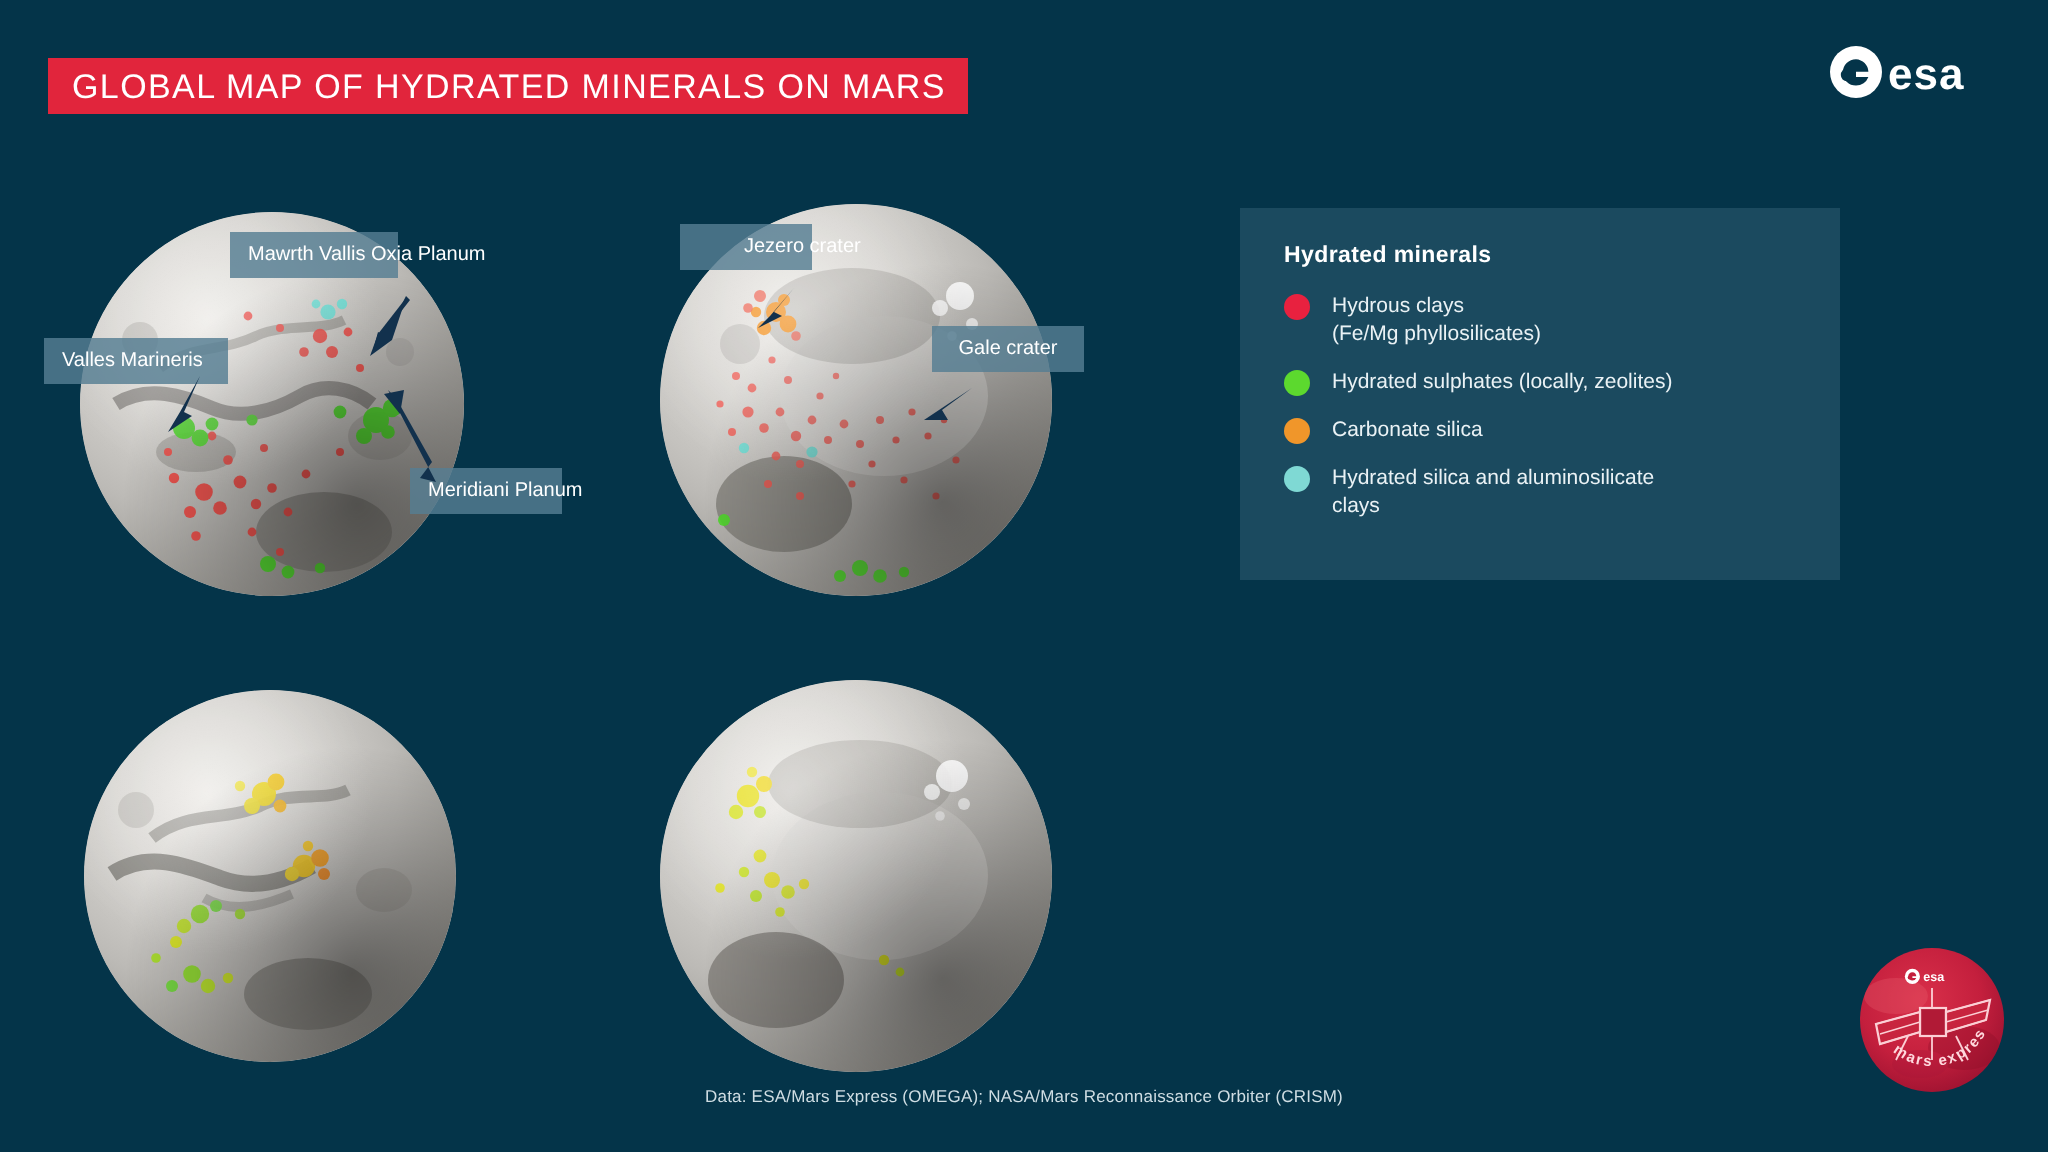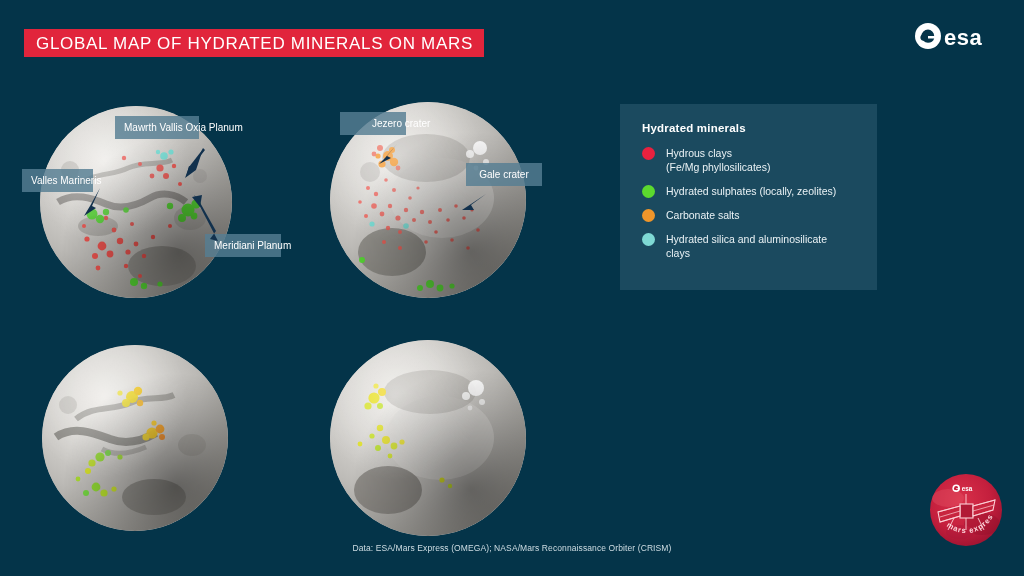--- a/index.html
+++ b/index.html
@@ -68,21 +68,21 @@
   }
   .callout.left { text-align: left; }
 
   .arrow { position: absolute; }
 
   
   .panel {
     position: absolute;
     background: #1b4a5f;
   }
-  #legend-panel { left: 620px; top: 104px; width: 257px; height: 186px; }
+  #legend-panel { left: 620px; top: 104px; width: 300px; height: 186px; }
   #abundance-panel { left: 620px; top: 328px; width: 258px; height: 118px; }
 
   .panel-title {
     color: #ffffff;
     font-size: 11.5px;
     font-weight: bold;
     letter-spacing: .2px;
   }
   #legend-panel .panel-title { position: absolute; left: 22px; top: 18px; }
   #abundance-panel .panel-title { position: absolute; left: 22px; top: 15px; }
@@ -222,21 +222,21 @@
 
   <div class="callout" style="left:115px; top:116px; width:84px;">
     <span>Mawrth Vallis
 Oxia Planum</span>
   </div>
   <svg class="arrow" style="left:183px; top:146px; width:26px; height:34px;" viewBox="0 0 26 34">
     <path d="M22 4 L8 22 L12 23 L3 31 L6 20 L10 22 L20 2 Z" fill="#12314d"></path>
     <path d="M20 3 L6 21 L2 32 L13 24 Z" fill="#12314d"></path>
   </svg>
 
-  <div class="callout left" style="left:22px; top:169px; width:71px;">
+  <div class="callout left" style="left:22px; top:169px; width:92px;">
     <span>Valles Marineris</span>
   </div>
   <svg class="arrow" style="left:80px; top:186px; width:26px; height:32px;" viewBox="0 0 26 32">
     <path d="M20 2 L10 20 L4 30 L16 22 L12 20 Z" fill="#12314d"></path>
   </svg>
 
   <div class="callout" style="left:205px; top:234px; width:76px;">
     <span>Meridiani
 Planum</span>
   </div>
@@ -437,21 +437,21 @@
 (Fe/Mg phyllosilicates)</span>
       </div>
 
       <div class="legend-item">
         <span class="legend-dot" style="background:#5cd92e"></span>
         <span class="legend-label">Hydrated sulphates (locally, zeolites)</span>
       </div>
 
       <div class="legend-item">
         <span class="legend-dot" style="background:#f0962a"></span>
-        <span class="legend-label">Carbonate salts</span>
+        <span class="legend-label">Carbonate silica</span>
       </div>
 
       <div class="legend-item">
         <span class="legend-dot" style="background:#7fd9d4"></span>
         <span class="legend-label">Hydrated silica and aluminosilicate
 clays</span>
       </div>
 
     </div>
   </div>

